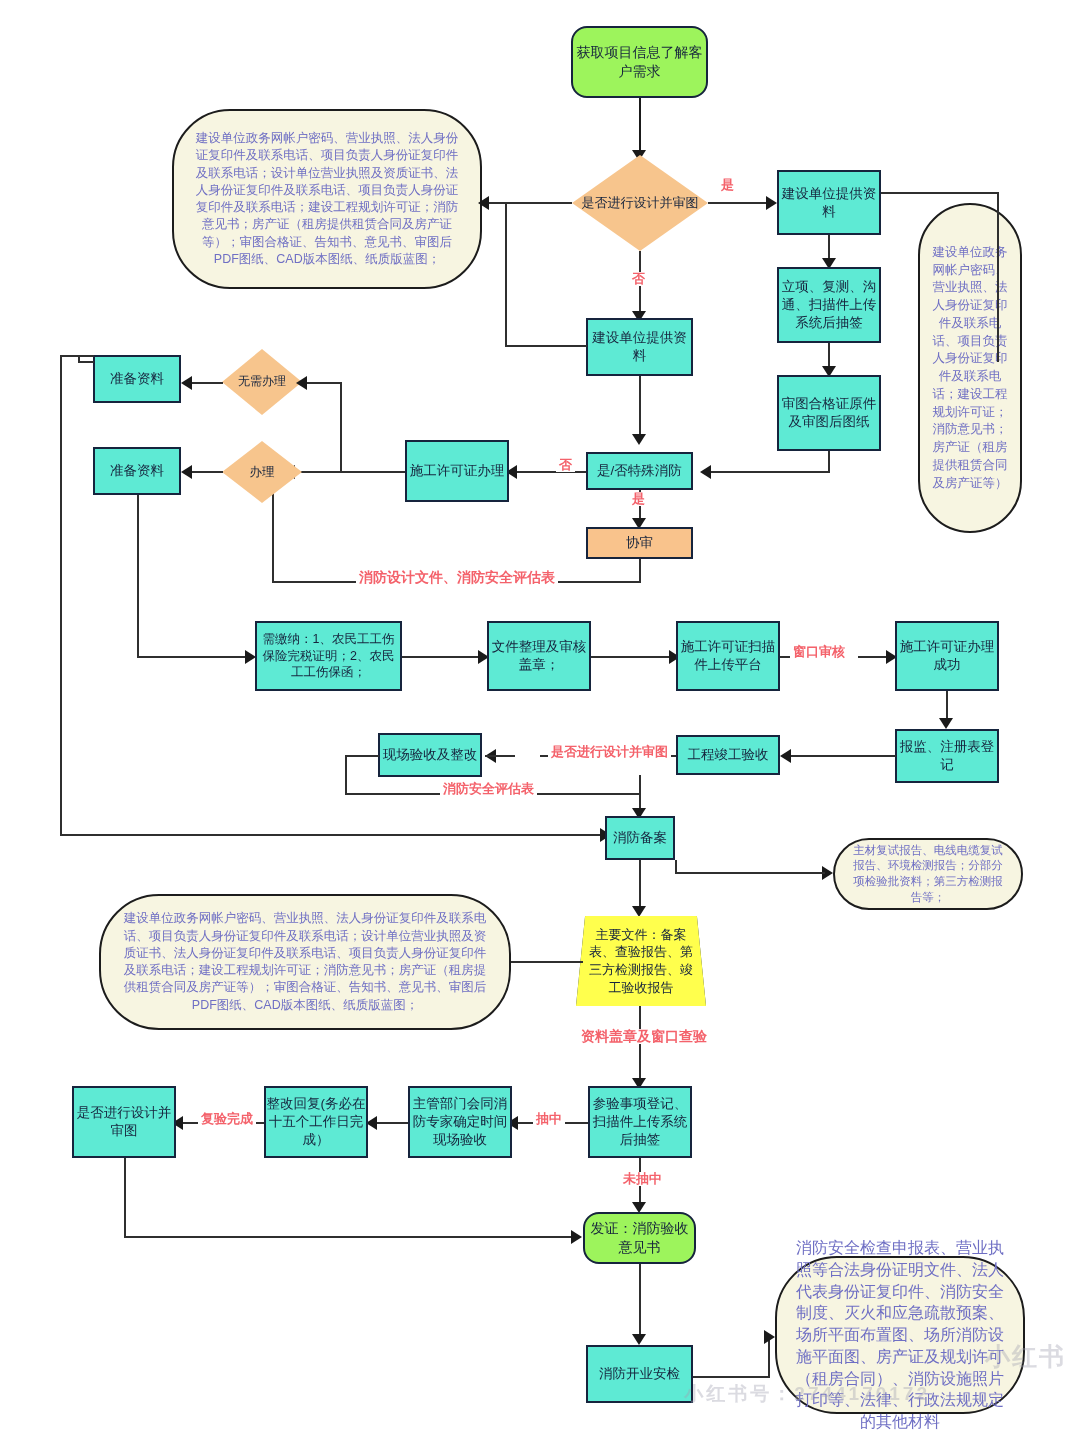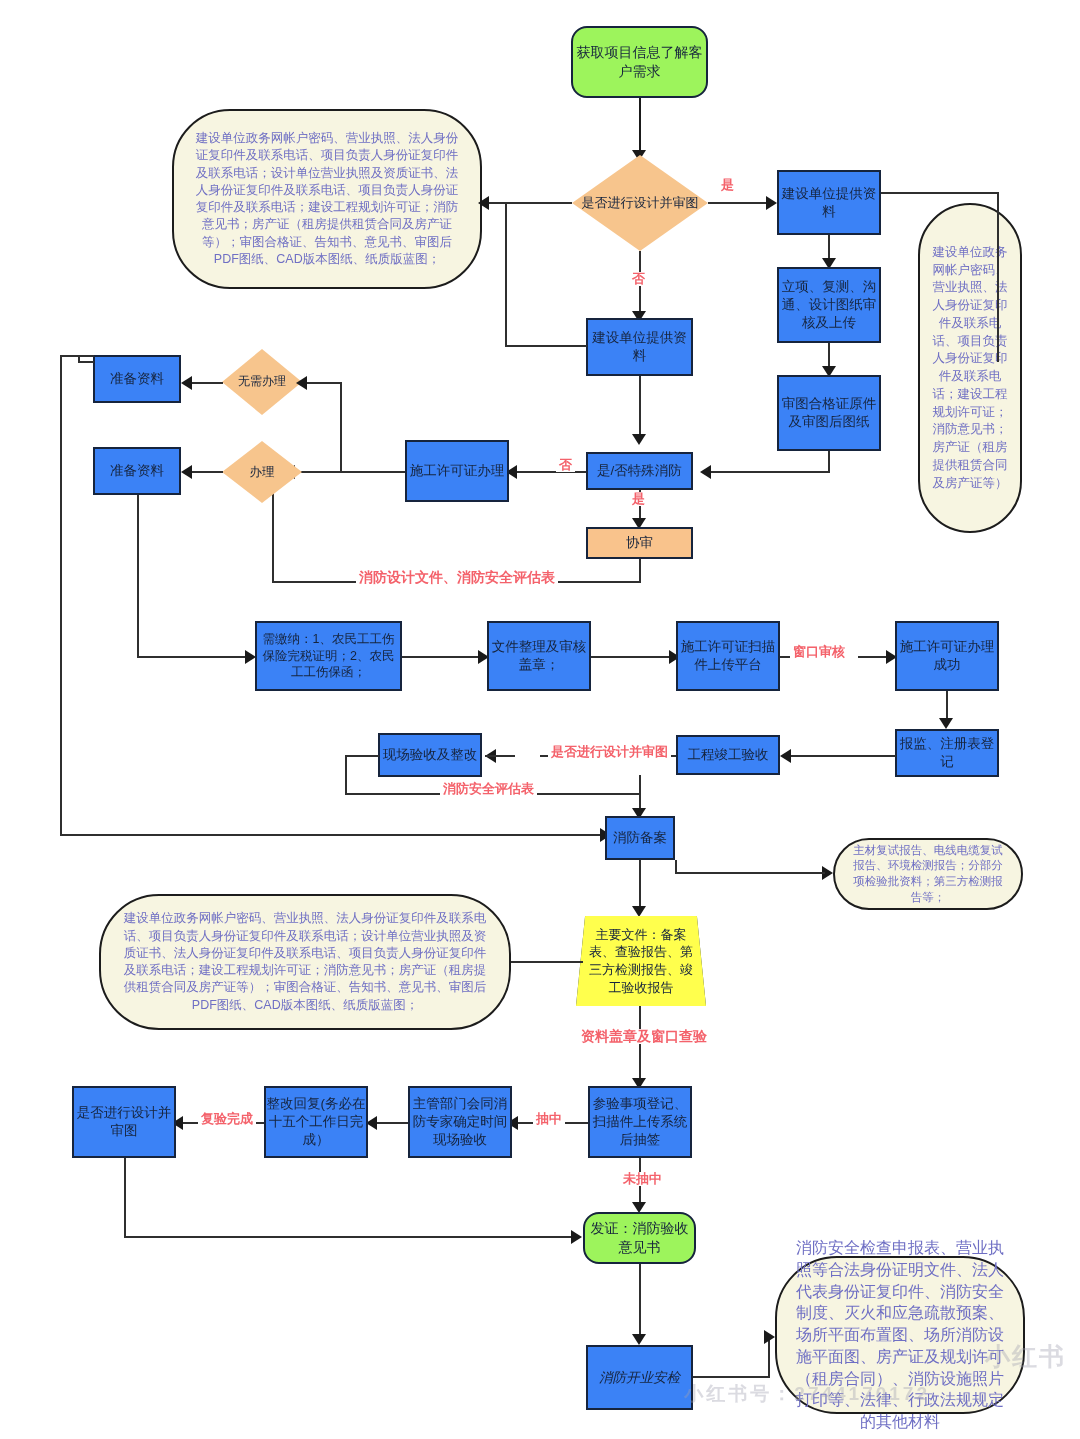--- a/index.html
+++ b/index.html
@@ -3,21 +3,21 @@
 <meta charset="utf-8">
 <style>
   html,body{margin:0;padding:0;background:#fff;}
   body{font-family:"Liberation Sans","DejaVu Sans",sans-serif;}
   #canvas{position:relative;width:1080px;height:1439px;background:#ffffff;overflow:hidden;}
 
   
   .node{position:absolute;box-sizing:border-box;display:flex;align-items:center;justify-content:center;text-align:center;}
   .node .lbl{display:block;width:100%;white-space:pre-line;}
 
-  .proc{background:#3b82f6;border:2.5px solid #16243d;color:#16243d;}
+  .proc{background:#5eead4;border:2.5px solid #16243d;color:#16243d;}
   .proc .lbl{font-size:13.5px;line-height:1.32;color:#16243d;}
 
   .term{background:#9df45c;border:2.5px solid #16243d;border-radius:16px;color:#16243d;}
   .term .lbl{font-size:14px;line-height:1.35;color:#16243d;}
 
   .note{background:#f7f5e1;border:2.5px solid #1c1c1c;border-radius:58px;}
   .note .lbl{font-size:12.5px;line-height:1.38;color:#6f6fc4;}
   .note.small .lbl{font-size:11.5px;line-height:1.35;}
   .note.tall{border-radius:60px;}
   .note.tall .lbl{font-size:12.5px;line-height:1.42;}
@@ -89,21 +89,21 @@
   <div class="arrow ar-left" style="left:478px;top:196px;"></div>
 
   <div class="node proc" style="left:777px;top:170px;width:104px;height:65px;">
     <span class="lbl">建设单位提供资料</span>
   </div>
 
   <div class="ln v" style="left:828px;top:235px;height:28px;"></div>
   <div class="arrow ar-down" style="left:822px;top:258px;"></div>
 
   <div class="node proc" style="left:777px;top:267px;width:104px;height:76px;">
-    <span class="lbl">立项、复测、沟通、设计图纸审核及上传</span>
+    <span class="lbl">立项、复测、沟通、扫描件上传系统后抽签</span>
   </div>
 
   <div class="ln v" style="left:828px;top:343px;height:28px;"></div>
   <div class="arrow ar-down" style="left:822px;top:366px;"></div>
 
   <div class="node proc" style="left:777px;top:375px;width:104px;height:76px;">
     <span class="lbl">审图合格证原件及审图后图纸</span>
   </div>
 
   <div class="node note tall" style="left:918px;top:203px;width:104px;height:330px;padding:16px 10px;border-radius:52px;">
@@ -218,21 +218,21 @@
   <div class="arrow ar-right" style="left:886px;top:650px;"></div>
   <div class="elabel" style="left:790px;top:645px;">窗口审核</div>
 
   <div class="node proc" style="left:895px;top:621px;width:104px;height:70px;">
     <span class="lbl">施工许可证办理成功</span>
   </div>
 
   <div class="ln v" style="left:946px;top:691px;height:31px;"></div>
   <div class="arrow ar-down" style="left:939px;top:718px;"></div>
 
-  <div class="node proc" style="left:895px;top:729px;width:104px;height:48px;">
+  <div class="node proc" style="left:895px;top:729px;width:104px;height:54px;">
     <span class="lbl">报监、注册表登记</span>
   </div>
 
   <div class="ln h" style="left:786px;top:755px;width:110px;"></div>
   <div class="arrow ar-left" style="left:780px;top:749px;"></div>
 
   <div class="node proc" style="left:676px;top:735px;width:104px;height:40px;">
     <span class="lbl">工程竣工验收</span>
   </div>
 
@@ -320,21 +320,21 @@
   <div class="arrow ar-down" style="left:632px;top:1202px;"></div>
   <div class="elabel" style="left:620px;top:1172px;">未抽中</div>
 
   <div class="node term" style="left:583px;top:1212px;width:113px;height:52px;">
     <span class="lbl">发证：消防验收意见书</span>
   </div>
 
   <div class="ln v" style="left:639px;top:1264px;height:76px;"></div>
   <div class="arrow ar-down" style="left:632px;top:1334px;"></div>
 
-  <div class="node proc" style="left:586px;top:1345px;width:107px;height:65px;font-style:italic;">
+  <div class="node proc" style="left:586px;top:1345px;width:107px;height:58px;">
     <span class="lbl">消防开业安检</span>
   </div>
 
   <div class="ln h" style="left:693px;top:1376px;width:77px;"></div>
   <div class="ln v" style="left:768px;top:1334px;height:44px;"></div>
 
   <div class="node note small" style="left:775px;top:1256px;width:250px;height:158px;padding:8px 14px;border-radius:62px;">
     <span class="lbl" style="font-size:16px;line-height:1.36;">消防安全检查申报表、营业执照等合法身份证明文件、法人代表身份证复印件、消防安全制度、灭火和应急疏散预案、场所平面布置图、场所消防设施平面图、房产证及规划许可（租房合同）、消防设施照片打印等、法律、行政法规规定的其他材料</span>
   </div>
 

